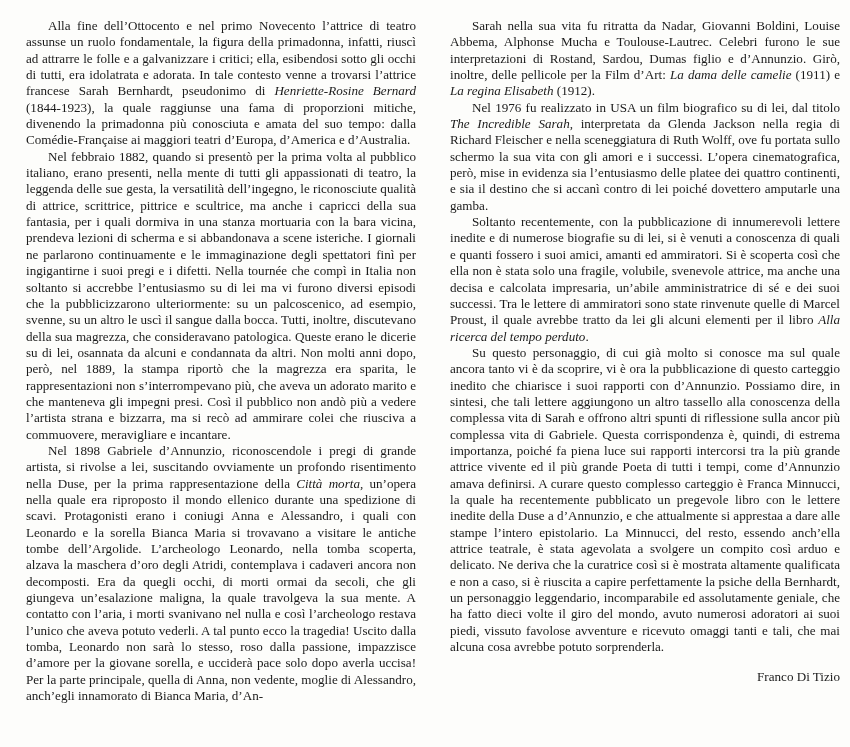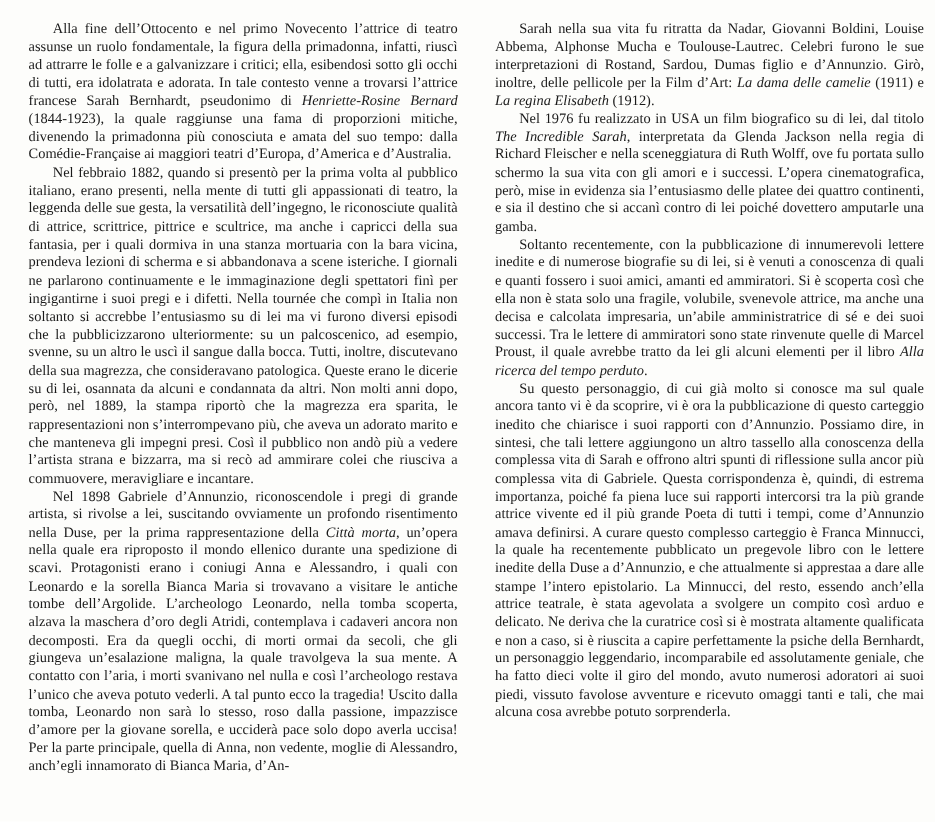--- a/index.html
+++ b/index.html
@@ -60,16 +60,17 @@
       <p class="indent"><span>Alla fine dell’Ottocento e nel primo Novecento l’attrice di teatro assunse un ruolo fondamentale, la figura della primadonna, infatti, riuscì ad attrarre le folle e a galvanizzare i critici; ella, esibendosi sotto gli occhi di tutti, era idolatrata e adorata. In tale contesto venne a trovarsi l’attrice francese Sarah Bernhardt, pseudonimo di </span><span class="it">Henriette-Rosine Bernard</span><span> (1844-1923), la quale raggiunse una fama di proporzioni mitiche, divenendo la primadonna più conosciuta e amata del suo tempo: dalla Comédie-Française ai maggiori teatri d’Europa, d’America e d’Australia.</span></p>
       <p class="indent"><span>Nel febbraio 1882, quando si presentò per la prima volta al pubblico italiano, erano presenti, nella mente di tutti gli appassionati di teatro, la leggenda delle sue gesta, la versatilità dell’ingegno, le riconosciute qualità di attrice, scrittrice, pittrice e scultrice, ma anche i capricci della sua fantasia, per i quali dormiva in una stanza mortuaria con la bara vicina, prendeva lezioni di scherma e si abbandonava a scene isteriche. I giornali ne parlarono continuamente e le immaginazione degli spettatori finì per ingigantirne i suoi pregi e i difetti. Nella tournée che compì in Italia non soltanto si accrebbe l’entusiasmo su di lei ma vi furono diversi episodi che la pubblicizzarono ulteriormente: su un palcoscenico, ad esempio, svenne, su un altro le uscì il sangue dalla bocca. Tutti, inoltre, discutevano della sua magrezza, che consideravano patologica. Queste erano le dicerie su di lei, osannata da alcuni e condannata da altri. Non molti anni dopo, però, nel 1889, la stampa riportò che la magrezza era sparita, le rappresentazioni non s’interrompevano più, che aveva un adorato marito e che manteneva gli impegni presi. Così il pubblico non andò più a vedere l’artista strana e bizzarra, ma si recò ad ammirare colei che riusciva a commuovere, meravigliare e incantare.</span></p>
       <p class="indent"><span>Nel 1898 Gabriele d’Annunzio, riconoscendole i pregi di grande artista, si rivolse a lei, suscitando ovviamente un profondo risentimento nella Duse, per la prima rappresentazione della </span><span class="it">Città morta</span><span>, un’opera nella quale era riproposto il mondo ellenico durante una spedizione di scavi. Protagonisti erano i coniugi Anna e Alessandro, i quali con Leonardo e la sorella Bianca Maria si trovavano a visitare le antiche tombe dell’Argolide. L’archeologo Leonardo, nella tomba scoperta, alzava la maschera d’oro degli Atridi, contemplava i cadaveri ancora non decomposti. Era da quegli occhi, di morti ormai da secoli, che gli giungeva un’esalazione maligna, la quale travolgeva la sua mente. A contatto con l’aria, i morti svanivano nel nulla e così l’archeologo restava l’unico che aveva potuto vederli. A tal punto ecco la tragedia! Uscito dalla tomba, Leonardo non sarà lo stesso, roso dalla passione, impazzisce d’amore per la giovane sorella, e ucciderà pace solo dopo averla uccisa! Per la parte principale, quella di Anna, non vedente, moglie di Alessandro, anch’egli innamorato di Bianca Maria, d’An-</span></p>
     </div>
 
     <div class="col">
       <p class="indent"><span>Sarah nella sua vita fu ritratta da Nadar, Giovanni Boldini, Louise Abbema, Alphonse Mucha e Toulouse-Lautrec. Celebri furono le sue interpretazioni di Rostand, Sardou, Dumas figlio e d’Annunzio. Girò, inoltre, delle pellicole per la Film d’Art: </span><span class="it">La dama delle camelie</span><span> (1911) e </span><span class="it">La regina Elisabeth</span><span> (1912).</span></p>
       <p class="indent"><span>Nel 1976 fu realizzato in USA un film biografico su di lei, dal titolo </span><span class="it">The Incredible Sarah</span><span>, interpretata da Glenda Jackson nella regia di Richard Fleischer e nella sceneggiatura di Ruth Wolff, ove fu portata sullo schermo la sua vita con gli amori e i successi. L’opera cinematografica, però, mise in evidenza sia l’entusiasmo delle platee dei quattro continenti, e sia il destino che si accanì contro di lei poiché dovettero amputarle una gamba.</span></p>
       <p class="indent"><span>Soltanto recentemente, con la pubblicazione di innumerevoli lettere inedite e di numerose biografie su di lei, si è venuti a conoscenza di quali e quanti fossero i suoi amici, amanti ed ammiratori. Si è scoperta così che ella non è stata solo una fragile, volubile, svenevole attrice, ma anche una decisa e calcolata impresaria, un’abile amministratrice di sé e dei suoi successi. Tra le lettere di ammiratori sono state rinvenute quelle di Marcel Proust, il quale avrebbe tratto da lei gli alcuni elementi per il libro </span><span class="it">Alla ricerca del tempo perduto</span><span>.</span></p>
       <p class="indent"><span>Su questo personaggio, di cui già molto si conosce ma sul quale ancora tanto vi è da scoprire, vi è ora la pubblicazione di questo carteggio inedito che chiarisce i suoi rapporti con d’Annunzio. Possiamo dire, in sintesi, che tali lettere aggiungono un altro tassello alla conoscenza della complessa vita di Sarah e offrono altri spunti di riflessione sulla ancor più complessa vita di Gabriele. Questa corrispondenza è, quindi, di estrema importanza, poiché fa piena luce sui rapporti intercorsi tra la più grande attrice vivente ed il più grande Poeta di tutti i tempi, come d’Annunzio amava definirsi. A curare questo complesso carteggio è Franca Minnucci, la quale ha recentemente pubblicato un pregevole libro con le lettere inedite della Duse a d’Annunzio, e che attualmente si apprestaa a dare alle stampe l’intero epistolario. La Minnucci, del resto, essendo anch’ella attrice teatrale, è stata agevolata a svolgere un compito così arduo e delicato. Ne deriva che la curatrice così si è mostrata altamente qualificata e non a caso, si è riuscita a capire perfettamente la psiche della Bernhardt, un personaggio leggendario, incomparabile ed assolutamente geniale, che ha fatto dieci volte il giro del mondo, avuto numerosi adoratori ai suoi piedi, vissuto favolose avventure e ricevuto omaggi tanti e tali, che mai alcuna cosa avrebbe potuto sorprenderla.</span></p>
+      <div class="signature">Franco Di Tizio</div>
     </div>
 
   </div>
 </div>
 
 </body></html>

